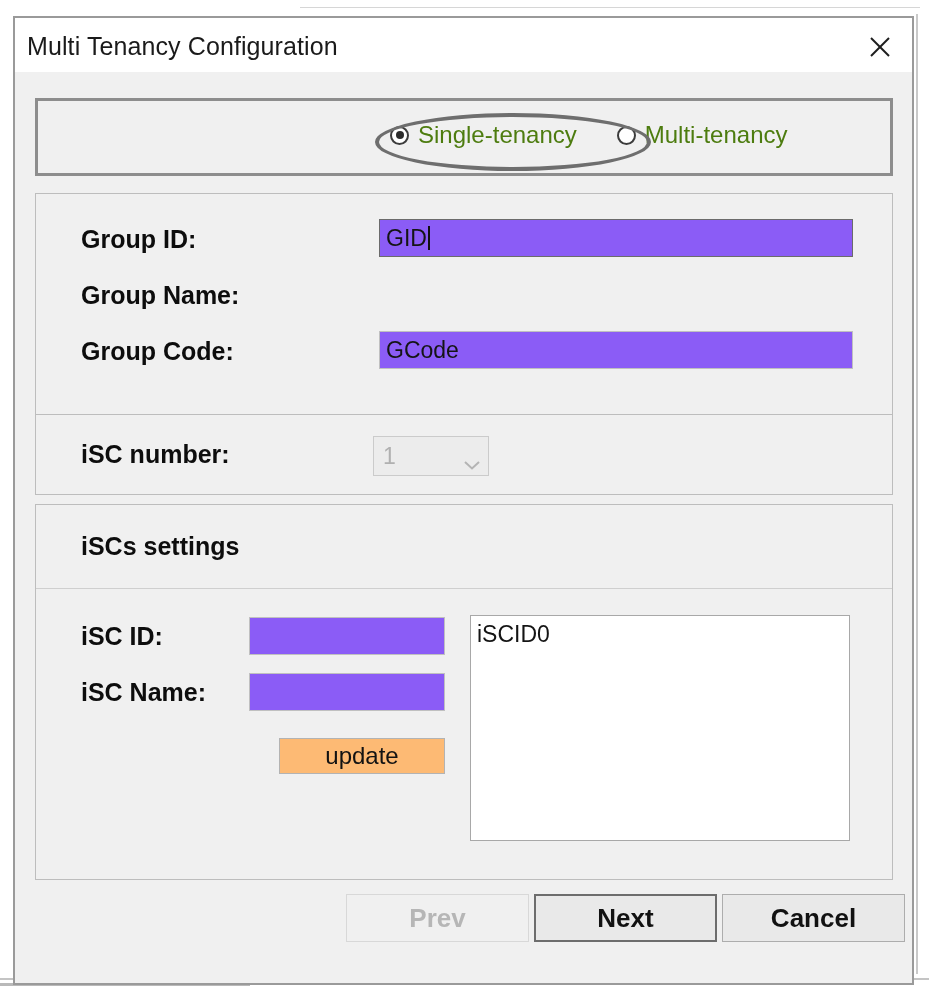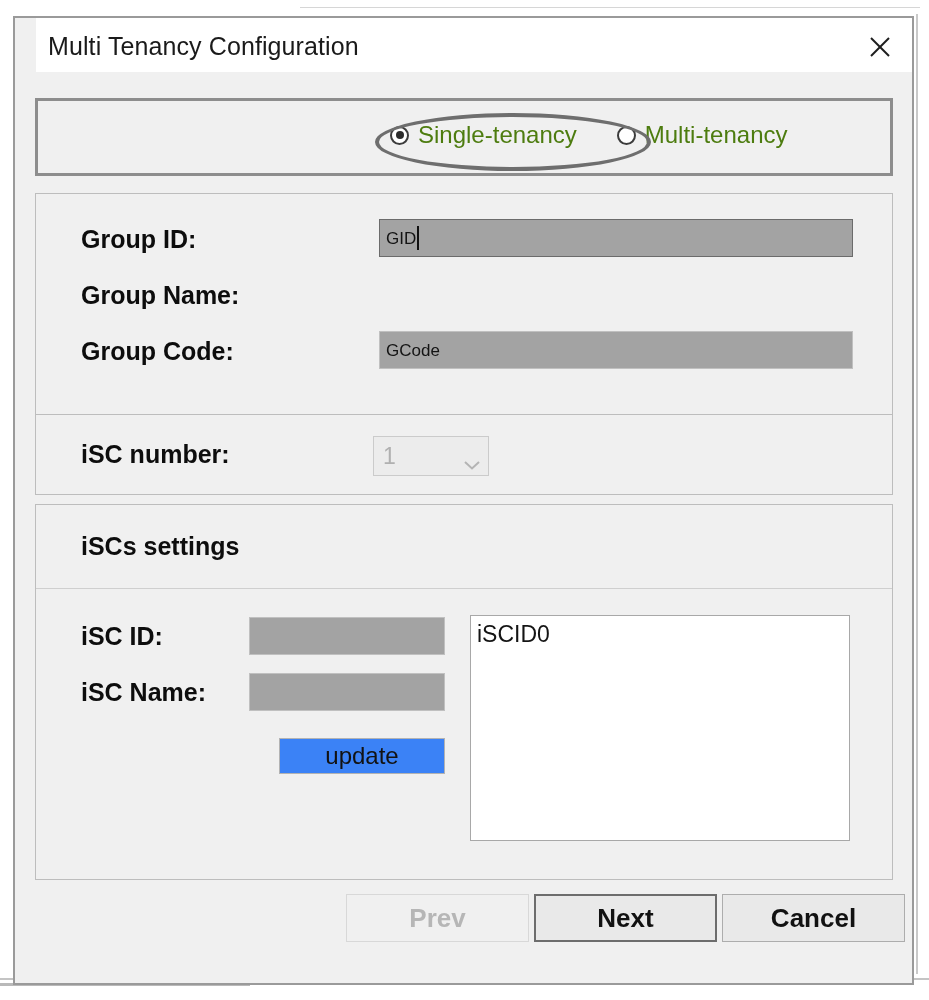--- a/index.html
+++ b/index.html
@@ -45,21 +45,20 @@
   
   .window {
     position: absolute;
     left: 13px;
     top: 16px;
     width: 901px;
     height: 969px;
     background: #f0f0f0;
     border: 2px solid #9a9a9a;
     box-sizing: border-box;
-    padding-left: 21px;
   }
   .titlebar {
     position: relative;
     height: 54px;
     background: #ffffff;
     box-sizing: border-box;
   }
   .title-text {
     position: absolute;
     left: 12px;
@@ -166,25 +165,25 @@
     border: 4px solid #6e6e6e;
     border-radius: 50%;
     box-sizing: border-box;
     pointer-events: none;
   }
 
   
   .field-row-label { font-size: 25px; }
   .txt {
     position: absolute;
-    background: #a3a3a3;
+    background: #8b5cf6;
     border: 1px solid #c0c0c0;
     box-sizing: border-box;
     font-family: "Liberation Sans", sans-serif;
-    font-size: 17px;
+    font-size: 23px;
     color: #141414;
     padding: 0 6px;
     line-height: 1;
     display: flex;
     align-items: center;
     outline: none;
   }
   .txt.focused { border: 1px solid #6b6b6b; }
   .caret {
     display: inline-block;
@@ -240,21 +239,21 @@
     align-items: center;
     justify-content: center;
     font-family: "Liberation Sans", sans-serif;
     color: #121212;
     cursor: pointer;
     user-select: none;
   }
   .btn-update {
     font-size: 24px;
     font-weight: normal;
-    background: #3b82f6;
+    background: #fdba74;
     border: 1px solid #b3b3b3;
   }
   .btn-nav {
     font-size: 26px;
     font-weight: bold;
     background: #e9e9e9;
   }
   .btn-nav.default { border: 2px solid #6d6d6d; }
   .btn-nav.disabled {
     color: #b6b6b6;

